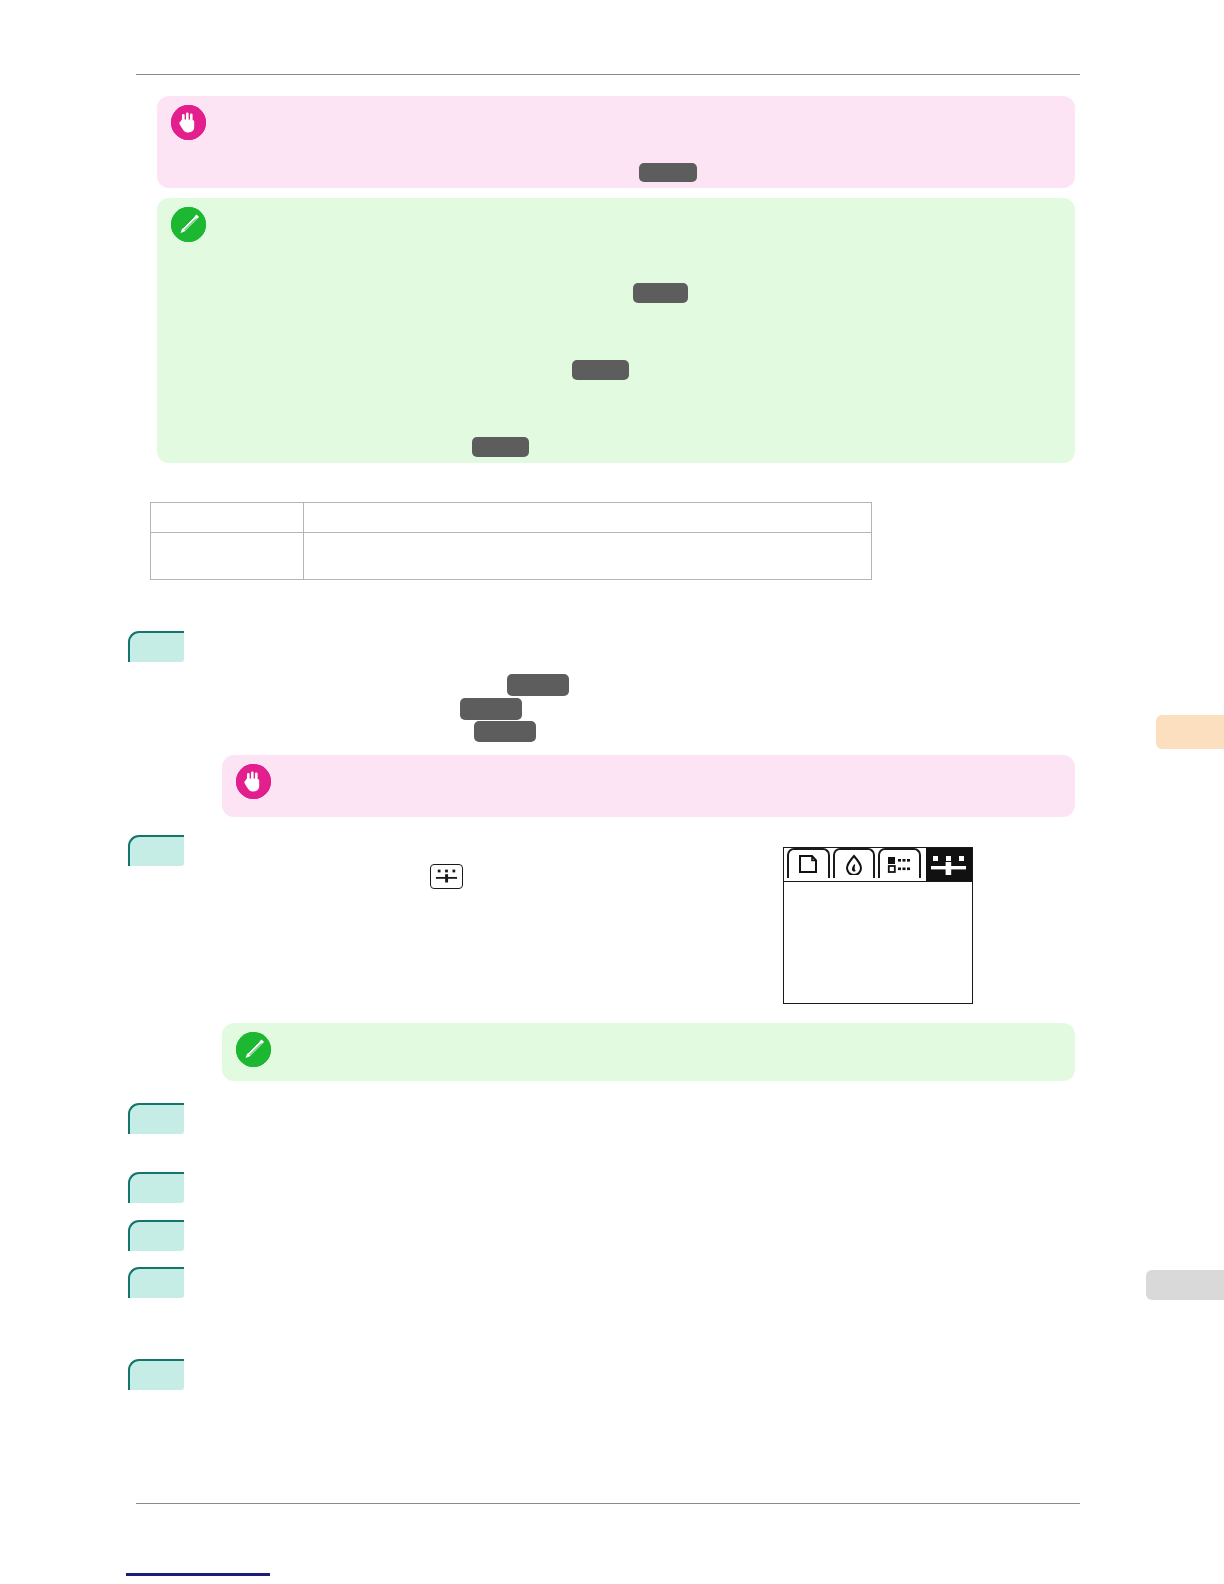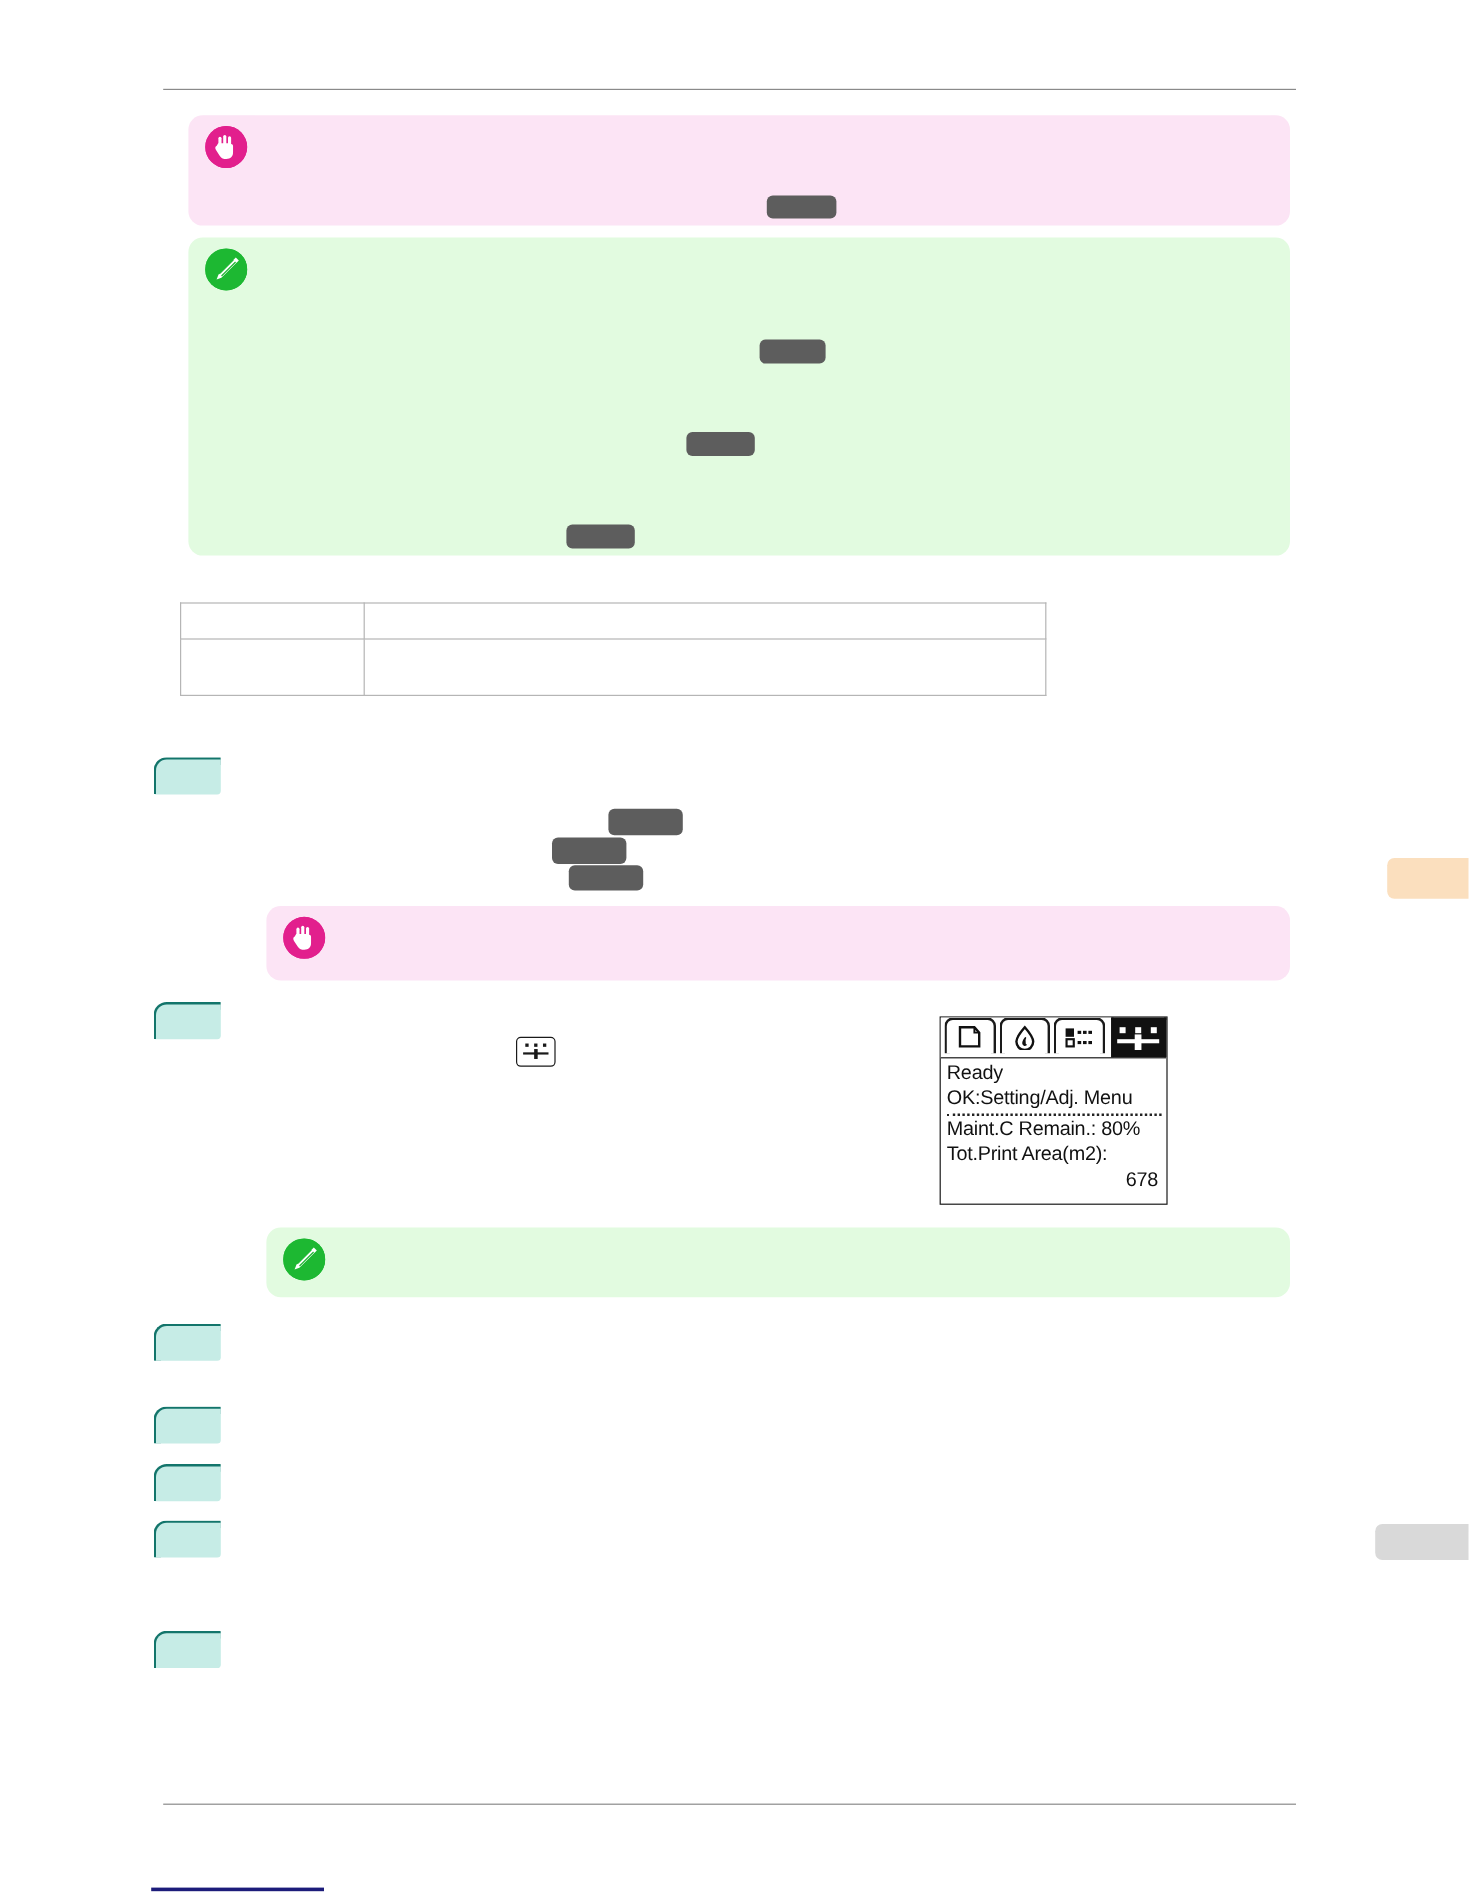--- a/index.html
+++ b/index.html
@@ -322,28 +322,20 @@
             <rect x="4" y="3" width="5" height="5"></rect>
             <rect x="17" y="3" width="5" height="5"></rect>
             <rect x="30" y="3" width="5" height="5"></rect>
             <rect x="2" y="13" width="35" height="3.4"></rect>
             <rect x="16.6" y="9" width="5.6" height="13"></rect>
           </g>
         </svg>
       </div>
     </div>
 
-    <div id="lcd-text">
-      <div class="lcd-line">Ready</div>
-      <div class="lcd-line">OK:Setting/Adj. Menu</div>
-      <div id="lcd-divider"></div>
-      <div class="lcd-line">Maint.C Remain.: 80%</div>
-      <div class="lcd-line">Tot.Print Area(m2):</div>
-      <div class="lcd-line right">678</div>
-    </div>
   </div>
 
   <div class="callout note" id="callout-note-2">
     <span class="callout-icon note-icon">
       <svg viewBox="0 0 35 35" xmlns="http://www.w3.org/2000/svg">
         <ellipse cx="17.5" cy="17.5" rx="17.5" ry="17.5" fill="#1db832"></ellipse>
         <g fill="#ffffff">
           <path d="M25.5 7.5 L28 10 L13.5 24.5 L9.5 26 L11 22 Z"></path>
         </g>
         <g stroke="#1db832" stroke-width="1" fill="none">

